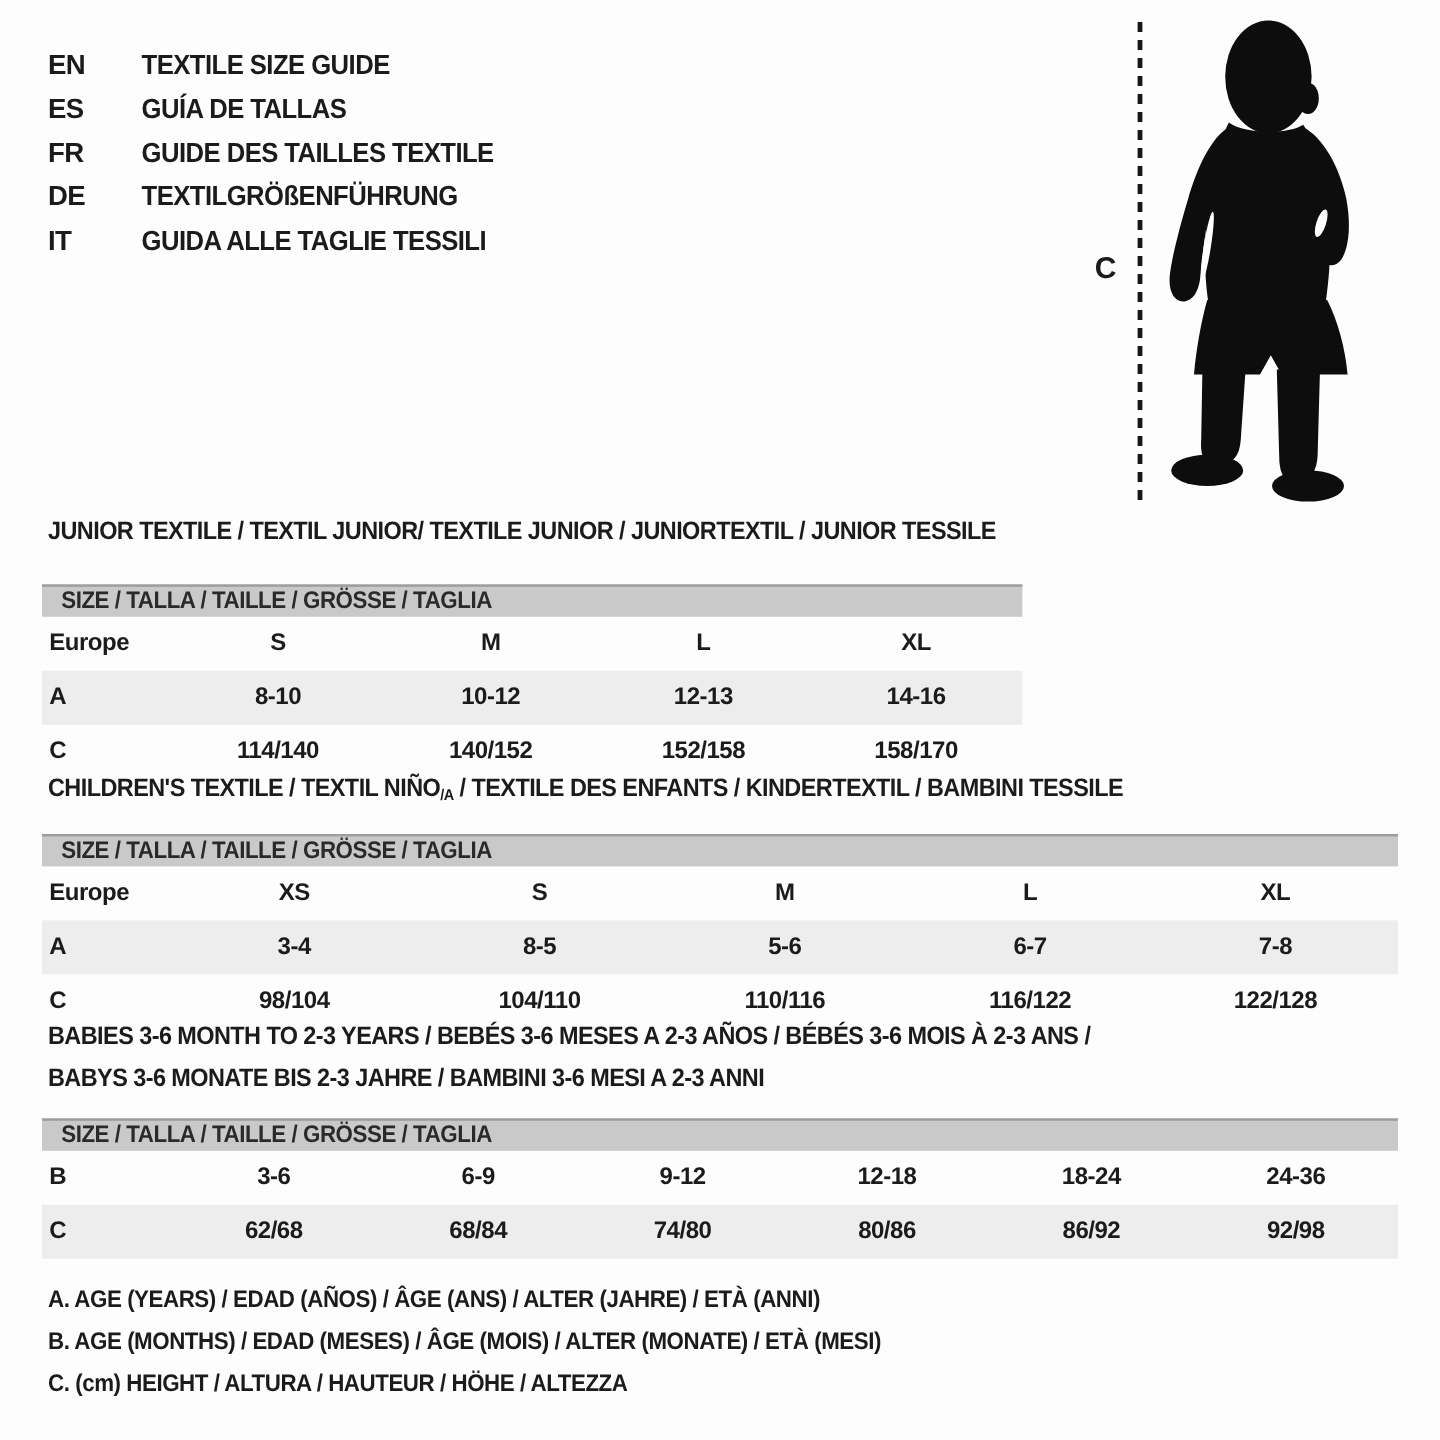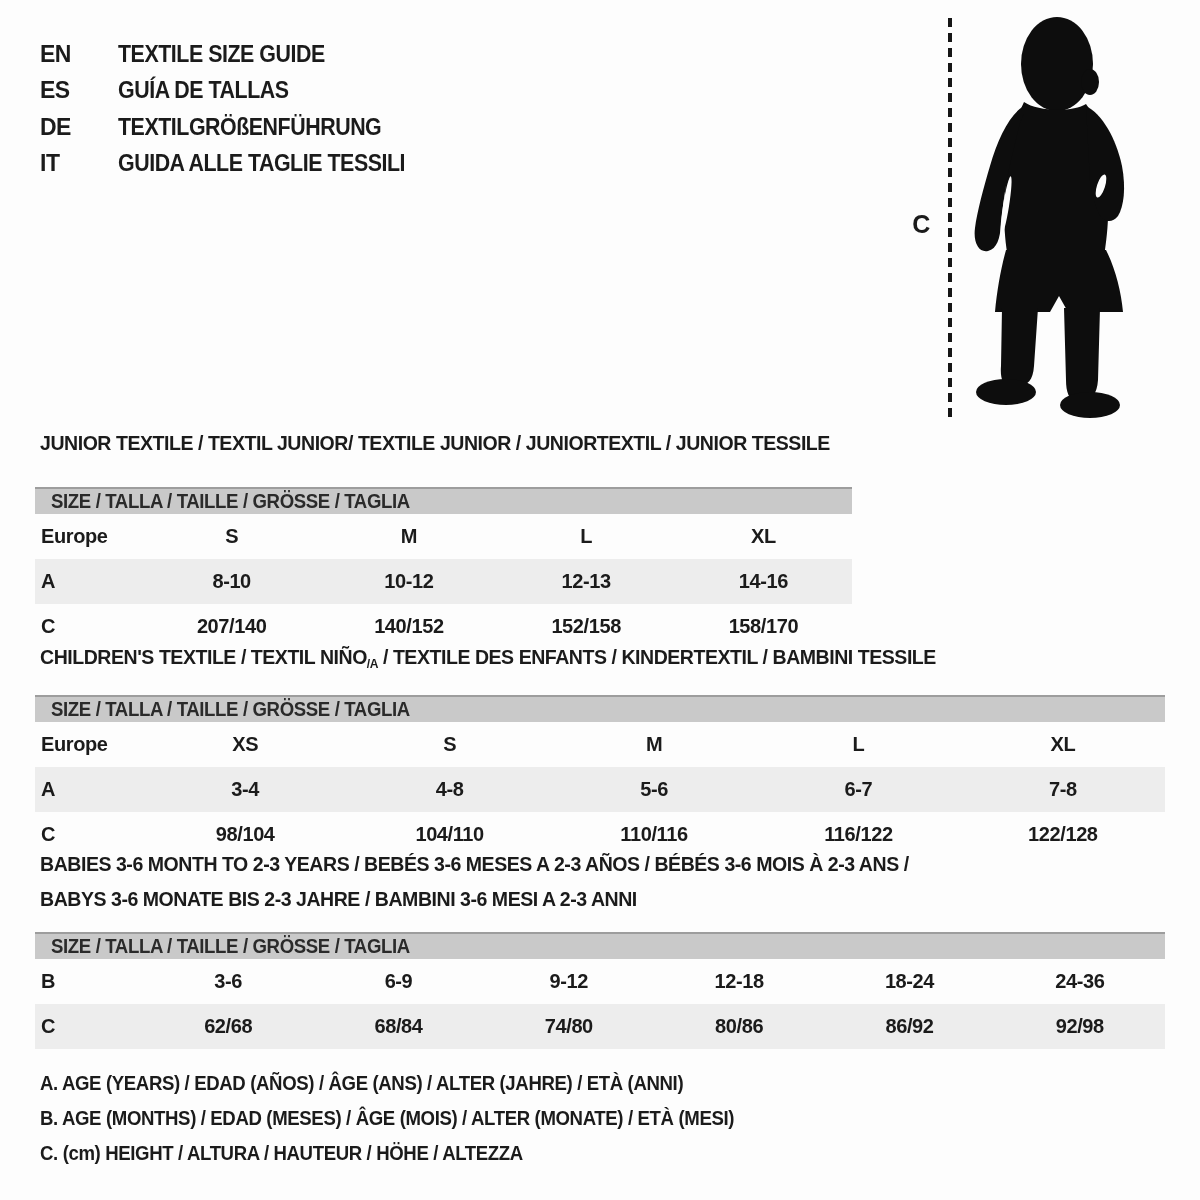--- a/index.html
+++ b/index.html
@@ -64,20 +64,24 @@
 <div class="canvas">
 
   <div class="lang-list abs">
     <div class="lang-row">
       <span class="lang-code">EN</span>
       <span class="lang-title">TEXTILE SIZE GUIDE</span>
     </div>
     <div class="lang-row">
       <span class="lang-code">ES</span>
       <span class="lang-title">GUÍA DE TALLAS</span>
+    </div>
+    <div class="lang-row">
+      <span class="lang-code">FR</span>
+      <span class="lang-title">GUIDE DES TAILLES TEXTILE</span>
     </div>
     <div class="lang-row">
       <span class="lang-code">DE</span>
       <span class="lang-title">TEXTILGRÖßENFÜHRUNG</span>
     </div>
     <div class="lang-row">
       <span class="lang-code">IT</span>
       <span class="lang-title">GUIDA ALLE TAGLIE TESSILI</span>
     </div>
   </div>
@@ -114,21 +118,21 @@
     </div>
     <div class="tbl-row alt">
       <span class="cell lbl">A</span>
       <span class="cell">8-10</span>
       <span class="cell">10-12</span>
       <span class="cell">12-13</span>
       <span class="cell">14-16</span>
     </div>
     <div class="tbl-row">
       <span class="cell lbl">C</span>
-      <span class="cell">207/140</span>
+      <span class="cell">114/140</span>
       <span class="cell">140/152</span>
       <span class="cell">152/158</span>
       <span class="cell">158/170</span>
     </div>
   </div>
 
   <div class="sec-title abs" style="left:40px;top:644px">
     <span>CHILDREN'S TEXTILE / TEXTIL NIÑO</span><span class="sub-part">/A</span><span> / TEXTILE DES ENFANTS / KINDERTEXTIL / BAMBINI TESSILE</span>
   </div>
   <div class="tbl abs" style="left:35px;top:695px;width:1130px">
@@ -139,21 +143,21 @@
       <span class="cell lbl">Europe</span>
       <span class="cell">XS</span>
       <span class="cell">S</span>
       <span class="cell">M</span>
       <span class="cell">L</span>
       <span class="cell">XL</span>
     </div>
     <div class="tbl-row alt">
       <span class="cell lbl">A</span>
       <span class="cell">3-4</span>
-      <span class="cell">4-8</span>
+      <span class="cell">8-5</span>
       <span class="cell">5-6</span>
       <span class="cell">6-7</span>
       <span class="cell">7-8</span>
     </div>
     <div class="tbl-row">
       <span class="cell lbl">C</span>
       <span class="cell">98/104</span>
       <span class="cell">104/110</span>
       <span class="cell">110/116</span>
       <span class="cell">116/122</span>

